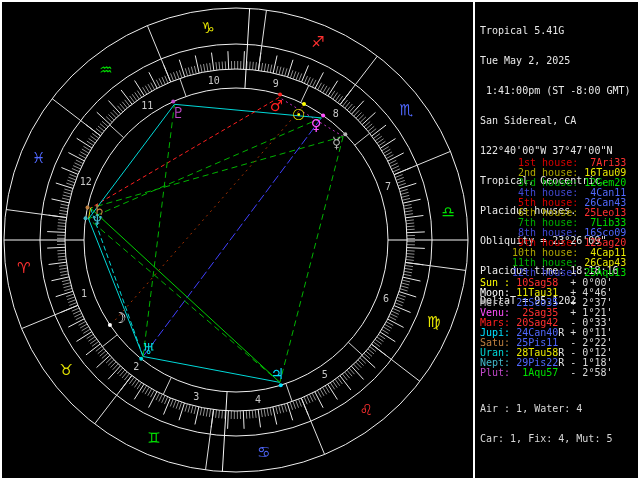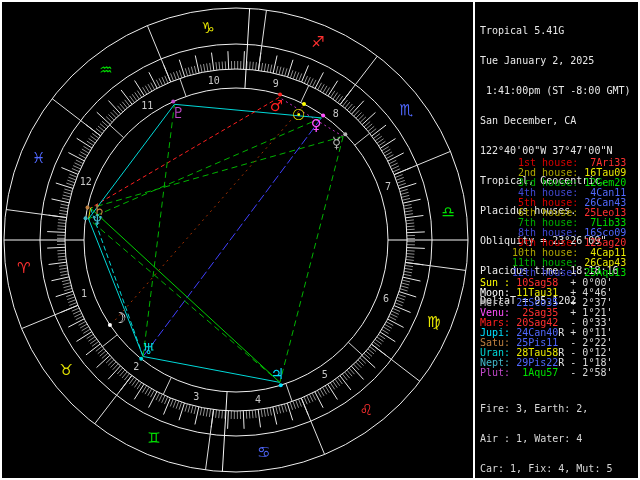--- a/index.html
+++ b/index.html
@@ -494,37 +494,36 @@
         <text x="176.16537982456418" y="110.5042874871352" fill="#c048c8" text-anchor="middle" dominant-baseline="central">♇</text>
       </g>
     </svg>
 
   <div class="vsep"></div>
 
   <div class="sidebar">
 
     <div class="blk hdr">
       <div>Tropical 5.41G</div>
-      <div>Tue January 2, 2025</div>
+      <div>Tue May 2, 2025</div>
       <div> 1:41:00pm (ST -8:00 GMT)</div>
-      <div>San December, CA</div>
+      <div>San Sidereal, CA</div>
       <div>122°40'00"W 37°47'00"N</div>
       <div>Tropical, Geocentric.</div>
       <div>Placidus houses.</div>
       <div>Obliquity = 23°26'09"</div>
       <div>Placidus time: 18:18:16</div>
       <div>DeltaT = 95.1202</div>
     </div>
 
     <div id="houses" class="blk houses"><div><span style="color: rgb(216, 0, 0);"> 1st house: </span><span style="color: rgb(255, 48, 48);"> 7Ari33</span></div><div><span style="color: rgb(176, 168, 0);"> 2nd house: </span><span style="color: rgb(232, 232, 0);">16Tau09</span></div><div><span style="color: rgb(0, 176, 0);"> 3rd house: </span><span style="color: rgb(0, 224, 0);">12Gem20</span></div><div><span style="color: rgb(64, 72, 216);"> 4th house: </span><span style="color: rgb(80, 104, 255);"> 4Can11</span></div><div><span style="color: rgb(216, 0, 0);"> 5th house: </span><span style="color: rgb(80, 104, 255);">26Can43</span></div><div><span style="color: rgb(176, 168, 0);"> 6th house: </span><span style="color: rgb(255, 48, 48);">25Leo13</span></div><div><span style="color: rgb(0, 176, 0);"> 7th house: </span><span style="color: rgb(0, 224, 0);"> 7Lib33</span></div><div><span style="color: rgb(64, 72, 216);"> 8th house: </span><span style="color: rgb(80, 104, 255);">16Sco09</span></div><div><span style="color: rgb(216, 0, 0);"> 9th house: </span><span style="color: rgb(255, 48, 48);">12Sag20</span></div><div><span style="color: rgb(176, 168, 0);">10th house: </span><span style="color: rgb(232, 232, 0);"> 4Cap11</span></div><div><span style="color: rgb(0, 176, 0);">11th house: </span><span style="color: rgb(232, 232, 0);">26Cap43</span></div><div><span style="color: rgb(64, 72, 216);">12th house: </span><span style="color: rgb(0, 224, 0);">25Aqu13</span></div></div>
 
     <div id="planets" class="blk planets"><div><span style="color: rgb(255, 255, 0);">Sun : </span><span style="color: rgb(255, 48, 48);">10Sag58</span><span style="color: rgb(224, 224, 224);"> </span><span style="color: rgb(216, 216, 216);"> + 0°00'</span></div><div><span style="color: rgb(255, 255, 255);">Moon: </span><span style="color: rgb(232, 232, 0);">11Tau31</span><span style="color: rgb(224, 224, 224);"> </span><span style="color: rgb(216, 216, 216);"> + 4°46'</span></div><div><span style="color: rgb(184, 184, 184);">Merc: </span><span style="color: rgb(80, 104, 255);">21Sco35</span><span style="color: rgb(224, 224, 224);"> </span><span style="color: rgb(216, 216, 216);"> + 2°37'</span></div><div><span style="color: rgb(255, 80, 255);">Venu: </span><span style="color: rgb(255, 48, 48);"> 2Sag35</span><span style="color: rgb(224, 224, 224);"> </span><span style="color: rgb(216, 216, 216);"> + 1°21'</span></div><div><span style="color: rgb(255, 32, 32);">Mars: </span><span style="color: rgb(255, 48, 48);">20Sag42</span><span style="color: rgb(224, 224, 224);"> </span><span style="color: rgb(216, 216, 216);"> - 0°33'</span></div><div><span style="color: rgb(0, 224, 255);">Jupi: </span><span style="color: rgb(80, 104, 255);">24Can40</span><span style="color: rgb(224, 224, 224);">R</span><span style="color: rgb(216, 216, 216);"> + 0°11'</span></div><div><span style="color: rgb(192, 128, 64);">Satu: </span><span style="color: rgb(80, 104, 255);">25Pis11</span><span style="color: rgb(224, 224, 224);"> </span><span style="color: rgb(216, 216, 216);"> - 2°22'</span></div><div><span style="color: rgb(0, 216, 216);">Uran: </span><span style="color: rgb(232, 232, 0);">28Tau58</span><span style="color: rgb(224, 224, 224);">R</span><span style="color: rgb(216, 216, 216);"> - 0°12'</span></div><div><span style="color: rgb(64, 184, 200);">Nept: </span><span style="color: rgb(80, 104, 255);">29Pis22</span><span style="color: rgb(224, 224, 224);">R</span><span style="color: rgb(216, 216, 216);"> - 1°18'</span></div><div><span style="color: rgb(192, 72, 200);">Plut: </span><span style="color: rgb(0, 224, 0);"> 1Aqu57</span><span style="color: rgb(224, 224, 224);"> </span><span style="color: rgb(216, 216, 216);"> - 2°58'</span></div></div>
 
     <div class="blk tallies">
-      <div>Fire: 3, Earth: 2,</div>
       <div>Air : 1, Water: 4</div>
       <div>Car: 1, Fix: 4, Mut: 5</div>
       
       
       
       
     </div>
 
   </div>
 </div>

